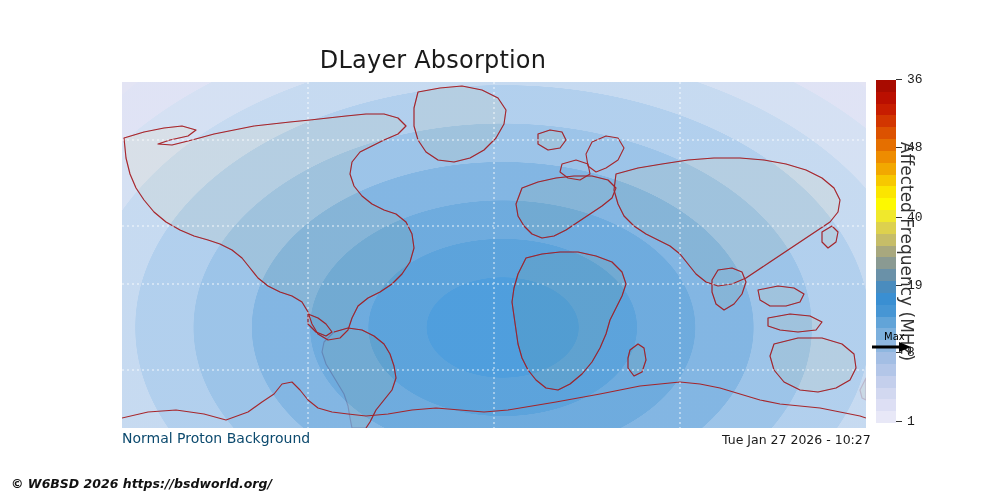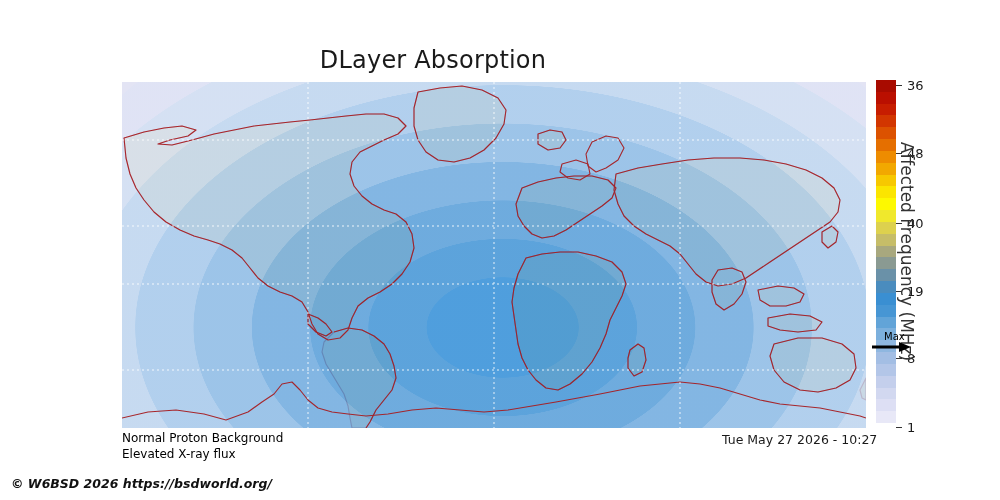--- a/index.html
+++ b/index.html
@@ -21,37 +21,37 @@
     position:absolute;left:122px;top:82px;width:744px;height:346px;
     background:#e3e4f4;overflow:hidden;
   }
   .map-frame svg{display:block;width:744px;height:346px;}
 
   
   .cbar-wrap{position:absolute;left:876px;top:80px;width:20px;height:343px;}
   .cbar{position:absolute;inset:0;width:20px;height:343px;display:flex;
         flex-direction:column-reverse;}
   .cbar span{display:block;width:100%;flex:1 1 auto;}
-  .cbar-ticks{position:absolute;left:896px;top:86px;width:60px;height:343px;}
+  .cbar-ticks{position:absolute;left:896px;top:80px;width:60px;height:343px;font-family:Liberation Mono, monospace;}
   .ctick{position:absolute;left:0;height:0;}
   .ctick i{position:absolute;left:0;top:-1px;width:6px;height:1px;background:#333;display:block;}
   .ctick b{position:absolute;left:11px;top:-9px;font-weight:400;font-size:13px;color:#1a1a1a;
            line-height:17px;white-space:nowrap;}
   .cbar-label{
     position:absolute;left:919px;top:80px;width:343px;height:24px;
     transform-origin:0 0;transform:rotate(90deg) translateX(0);
     font-size:17px;color:#333;text-align:center;line-height:24px;white-space:nowrap;
   }
   
   .max-marker{position:absolute;left:871px;top:332px;width:46px;height:28px;pointer-events:none;}
   .max-marker .mlabel{position:absolute;left:3px;top:-1px;font-size:10px;color:#000;line-height:11px;margin-left:10px;}
   .max-marker svg{position:absolute;left:0;top:10px;}
 
   
-  .ann-left{position:absolute;left:122px;top:430px;font-size:12px;color:#000000;line-height:16px;}
+  .ann-left{position:absolute;left:122px;top:430px;font-size:14px;color:#0c4a6e;line-height:16px;}
   .ann-left div{white-space:nowrap;}
   .ann-date{position:absolute;left:722px;top:432px;font-size:12.5px;color:#1a1a1a;white-space:nowrap;}
   .footer{position:absolute;left:11px;top:476px;font-size:12.5px;font-style:italic;
           font-weight:700;color:#111;white-space:nowrap;}
 </style>
 </head>
 <body>
 
 <div id="stage">
 
@@ -270,18 +270,17 @@
   <div class="max-marker">
     <span class="mlabel">Max</span>
     <svg width="44" height="14" viewBox="0 0 44 14">
       <line x1="1" y1="5" x2="30" y2="5" stroke="#000" stroke-width="3"></line>
       <polygon points="28,0 40,5 28,10" fill="#000"></polygon>
     </svg>
   </div>
 
   <div class="ann-left">
     <div>Normal Proton Background</div>
-    <div>Elevated X-ray flux</div>
-  </div>
-  <div class="ann-date">Tue May 27 2026 - 10:27</div>
+  </div>
+  <div class="ann-date">Tue Jan 27 2026 - 10:27</div>
 
   <div class="footer">© W6BSD 2026 https://bsdworld.org/</div>
 </div>
 
 </body></html>

